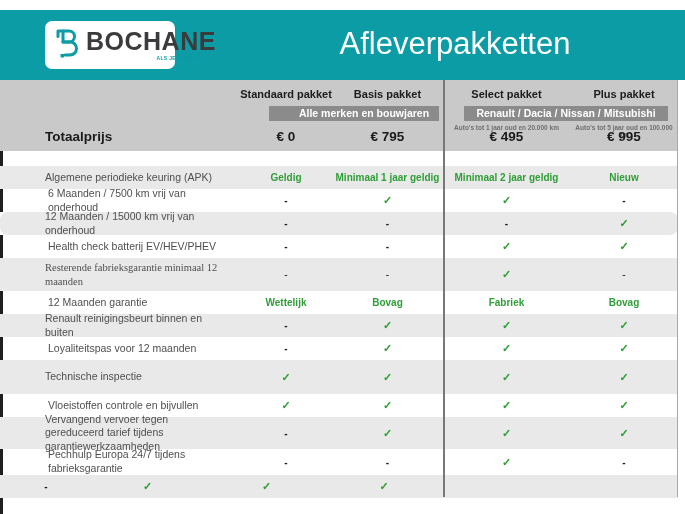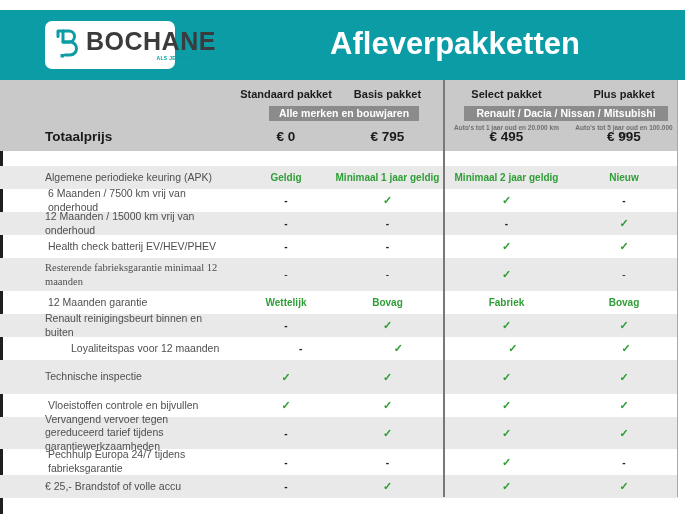--- a/index.html
+++ b/index.html
@@ -8,30 +8,30 @@
 
   
   .topbar{position:absolute;left:0;top:10px;width:685px;height:70px;background:#0b9ca6;}
   .logo-box{position:absolute;left:45px;top:11px;width:130px;height:48px;background:#fff;
             border-radius:7px;display:flex;align-items:center;padding-left:10px;box-sizing:border-box;}
   .logo-icon{flex:0 0 auto;margin-right:5px;}
   .logo-text{display:flex;flex-direction:column;line-height:1;}
   .brand{font-size:25px;font-weight:bold;color:#3b3b3d;letter-spacing:.5px;}
   .tagline{font-size:5px;font-weight:bold;color:#0b9ca6;align-self:flex-end;margin-top:2px;letter-spacing:.3px;}
   .page-title{position:absolute;left:280px;top:16px;width:350px;text-align:center;
-              font-size:31px;font-weight:bold;color:#ffffff;}
+              font-size:31px;font-weight:normal;color:#ffffff;}
 
   
   .head-band{position:absolute;left:0;top:80px;width:678px;height:71px;background:#c9c9c9;}
   .ch{position:absolute;top:8px;font-size:11px;font-weight:bold;color:#1c1c1c;text-align:center;}
   .ch0{left:240px;width:92px;}  .ch1{left:332px;width:111px;}
   .ch2{left:443px;width:127px;} .ch3{left:570px;width:108px;}
   .badge{position:absolute;top:26px;height:15px;line-height:15px;background:#8b8b8b;color:#ffffff;
          font-size:10.5px;font-weight:bold;text-align:center;}
-  .badge-l{left:269px;width:150px;} .badge-r{left:464px;width:204px;}
+  .badge-l{left:269px;width:150px;padding-left:20px;} .badge-r{left:464px;width:204px;}
   .note{position:absolute;top:44px;font-size:6.5px;font-weight:bold;color:#6f6f6f;text-align:center;}
   .note0{left:443px;width:127px;} .note1{left:570px;width:108px;}
   .total-label{position:absolute;left:45px;top:49px;font-size:13.5px;font-weight:bold;color:#1a1a1a;}
   .price{position:absolute;top:49px;font-size:13.5px;font-weight:bold;color:#1a1a1a;text-align:center;}
   .p0{left:240px;width:92px;} .p1{left:332px;width:111px;}
   .p2{left:443px;width:127px;} .p3{left:570px;width:108px;}
 
   
   .rows{position:absolute;left:0;top:151px;width:678px;}
   .row{display:flex;width:678px;box-sizing:border-box;align-items:center;}
@@ -104,21 +104,21 @@
         <div class="cell val v2 word">Minimaal 2 jaar geldig</div>
         <div class="cell val v3 word">Nieuw</div>
       </div>
       <div class="row white" style="height: 23px;">
         <div class="cell label">6 Maanden / 7500 km vrij van onderhoud</div>
         <div class="cell val v0 dash">-</div>
         <div class="cell val v1 check">✓</div>
         <div class="cell val v2 check">✓</div>
         <div class="cell val v3 dash">-</div>
       </div>
-      <div class="row gray" style="height: 23px;">
+      <div class="row gray" style="height: 23px; border-radius: 8px;">
         <div class="cell label">12 Maanden / 15000 km vrij van onderhoud</div>
         <div class="cell val v0 dash">-</div>
         <div class="cell val v1 dash">-</div>
         <div class="cell val v2 dash">-</div>
         <div class="cell val v3 check">✓</div>
       </div>
       <div class="row white" style="height: 23px;">
         <div class="cell label">Health check batterij EV/HEV/PHEV</div>
         <div class="cell val v0 dash">-</div>
         <div class="cell val v1 dash">-</div>
@@ -139,21 +139,21 @@
         <div class="cell val v2 word">Fabriek</div>
         <div class="cell val v3 word">Bovag</div>
       </div>
       <div class="row gray" style="height: 23px;">
         <div class="cell label">Renault reinigingsbeurt binnen en buiten</div>
         <div class="cell val v0 dash">-</div>
         <div class="cell val v1 check">✓</div>
         <div class="cell val v2 check">✓</div>
         <div class="cell val v3 check">✓</div>
       </div>
-      <div class="row white" style="height: 23px; padding-left: 23px;">
+      <div class="row white" style="height: 23px;">
         <div class="cell label">Loyaliteitspas voor 12 maanden</div>
         <div class="cell val v0 dash">-</div>
         <div class="cell val v1 check">✓</div>
         <div class="cell val v2 check">✓</div>
         <div class="cell val v3 check">✓</div>
       </div>
       <div class="row gray" style="height: 34px;">
         <div class="cell label">Technische inspectie</div>
         <div class="cell val v0 check">✓</div>
         <div class="cell val v1 check">✓</div>
@@ -175,21 +175,20 @@
         <div class="cell val v3 check">✓</div>
       </div>
       <div class="row white" style="height: 26px;">
         <div class="cell label">Pechhulp Europa 24/7 tijdens fabrieksgarantie</div>
         <div class="cell val v0 dash">-</div>
         <div class="cell val v1 dash">-</div>
         <div class="cell val v2 check">✓</div>
         <div class="cell val v3 dash">-</div>
       </div>
       <div class="row gray" style="height: 23px;">
-        <div class="cell label">€ 25,- Brandstof of  volle accu</div>
         <div class="cell val v0 dash">-</div>
         <div class="cell val v1 check">✓</div>
         <div class="cell val v2 check">✓</div>
         <div class="cell val v3 check">✓</div>
       </div>
       <div class="spacer-bottom" id="bottom-spacer"></div>
   </div>
 
   <div class="divider-v"></div>
   <div class="edge-r"></div>

